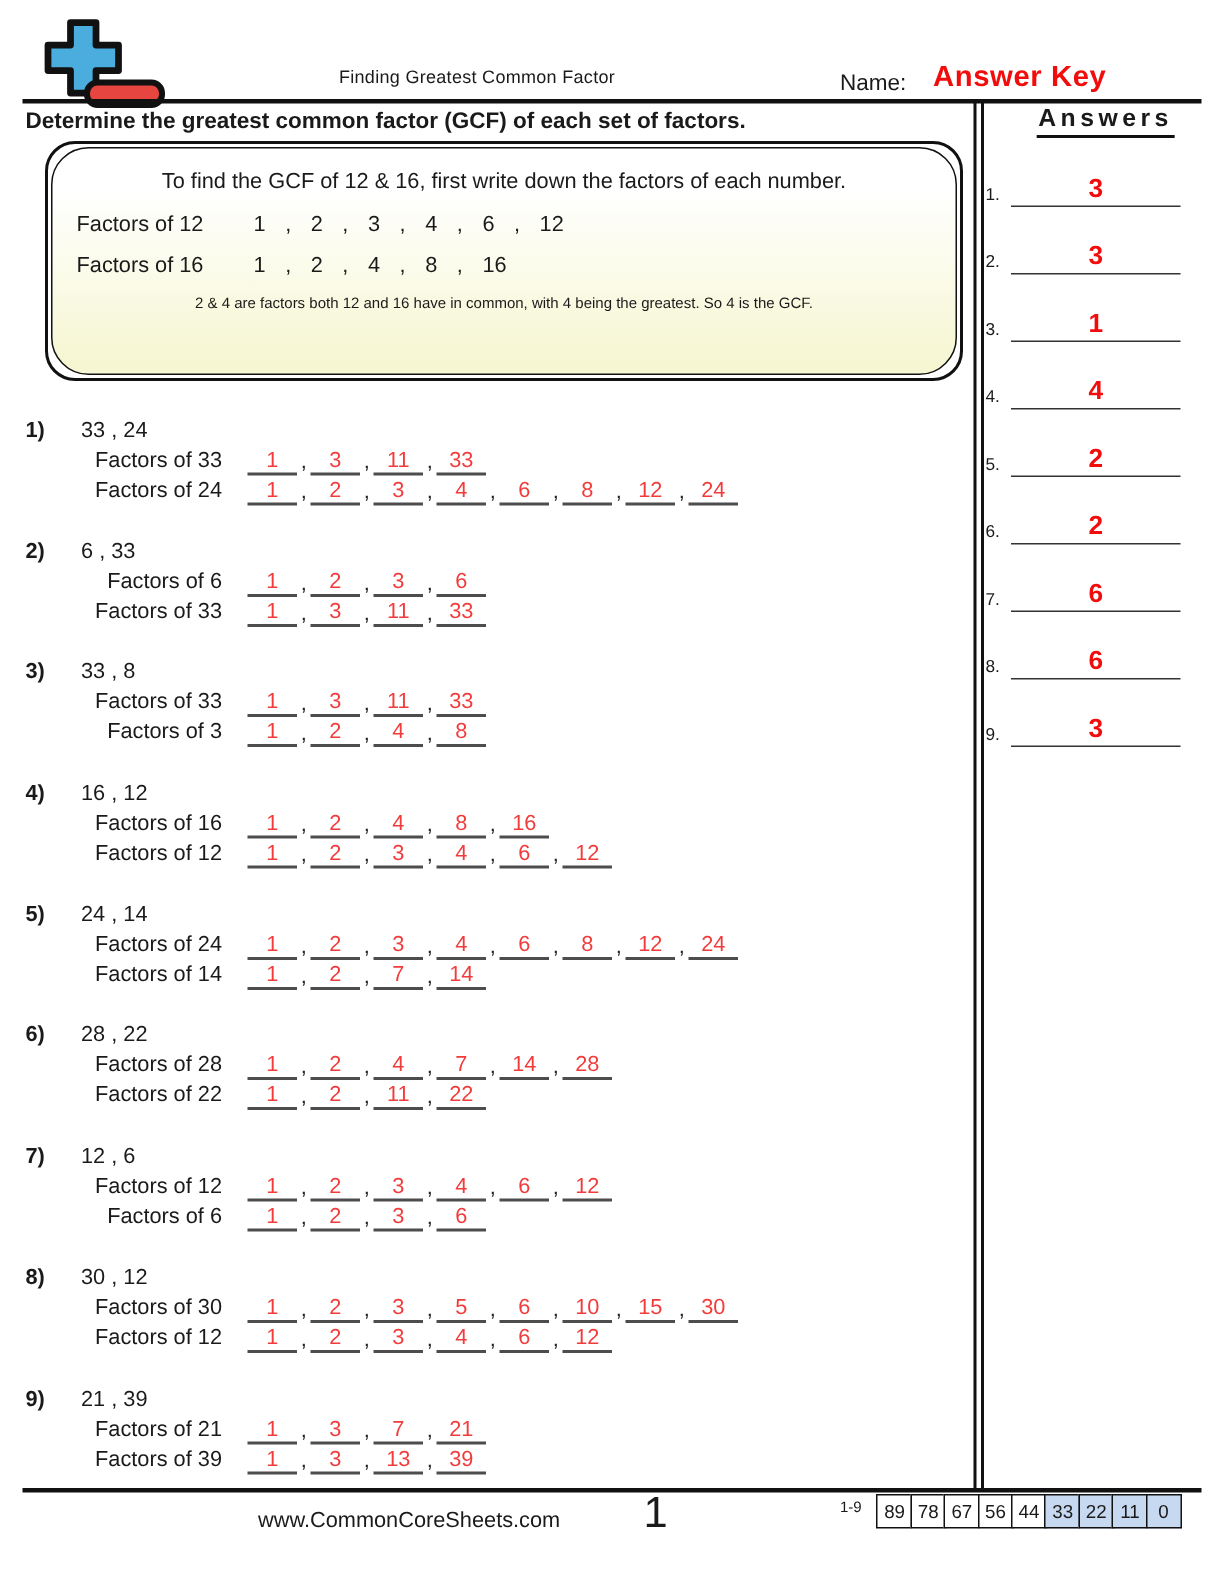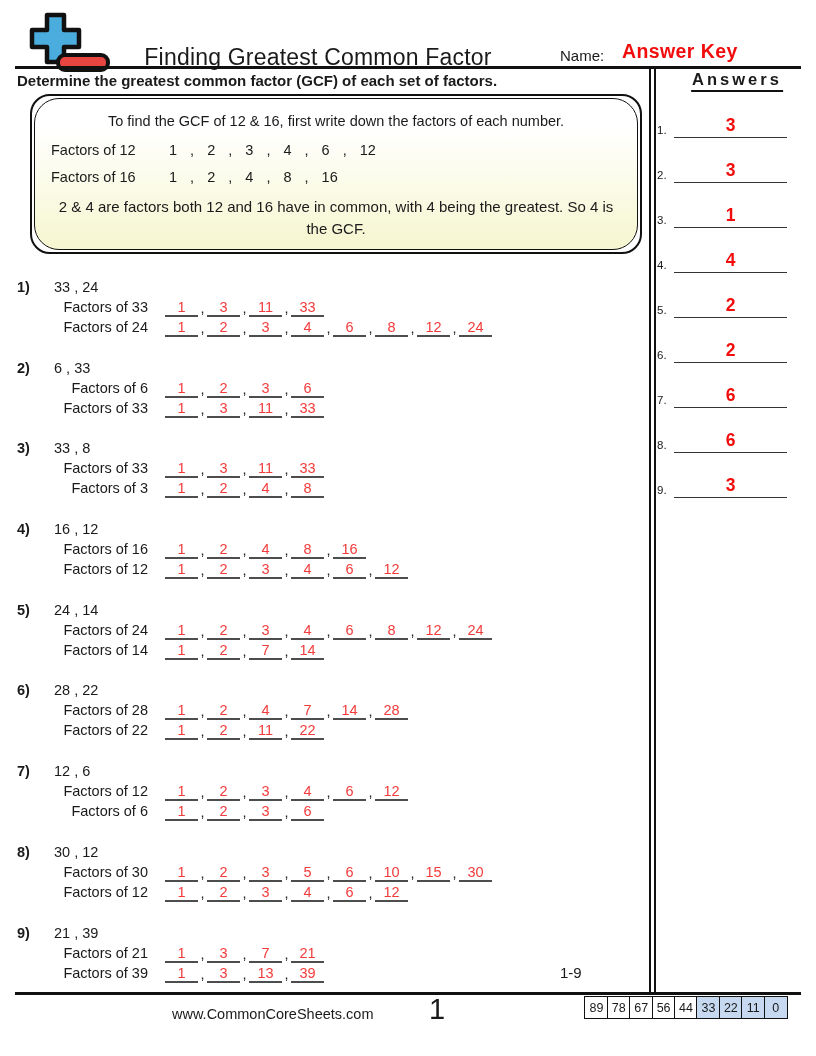--- a/index.html
+++ b/index.html
@@ -5,21 +5,21 @@
   html,body{margin:0;padding:0;background:#e8e8e8;}
   .page{
     position:relative;width:816px;height:1056px;background:#ffffff;
     margin:0 auto;font-family:"Liberation Sans",sans-serif;color:#1a1a1a;
     overflow:hidden;
   }
   
   .logo{position:absolute;left:16px;top:12px;width:100px;height:62px;}
   .title{
     position:absolute;left:318px;top:44px;transform:translateX(-50%);
-    font-size:23px;font-weight:500;white-space:nowrap;letter-spacing:.2px;
+    font-size:12px;font-weight:500;white-space:nowrap;letter-spacing:.2px;
   }
   .name-label{position:absolute;left:560px;top:47px;font-size:15px;}
   .name-value{
     position:absolute;left:622px;top:40px;font-size:19.5px;font-weight:bold;
     color:var(--answer-red);letter-spacing:.4px;white-space:nowrap;
   }
   .header-rule{position:absolute;left:15px;top:66px;width:786px;height:3px;background:#111;}
   .prompt{position:absolute;left:17px;top:72px;font-size:15px;font-weight:bold;}
   
   .example{
@@ -28,21 +28,21 @@
   }
   .example-inner{
     position:absolute;inset:2px;border:1.2px solid #111;border-radius:25px;
     background:linear-gradient(180deg,#ffffff 18%,#fbfbea 55%,#f6f6d2 95%);
     box-sizing:border-box;padding:14px 16px 0 16px;font-size:14.5px;
   }
   .ex-intro{text-align:center;margin:0 0 13px 0;}
   .ex-row{margin:0 0 11px 0;display:flex;}
   .ex-row-label{width:118px;flex:0 0 auto;}
   .ex-row-values{word-spacing:9px;}
-  .ex-conclusion{text-align:center;font-size:15px;margin:2px auto 0 auto;max-width:578px;line-height:1.45;}
+  .ex-conclusion{text-align:center;font-size:10px;margin:2px auto 0 auto;max-width:578px;line-height:1.45;}
   
   .questions{position:absolute;left:17px;top:261px;width:632px;margin-top:16px;}
   .question{height:80.7px;}
   .q-head{font-size:14.5px;line-height:20px;}
   .q-num{display:inline-block;width:23px;font-weight:bold;}
   .q-pair{margin-left:14px;}
   .factor-row{display:flex;align-items:flex-end;height:20px;}
   .factor-label{width:131px;text-align:right;font-size:14.5px;line-height:19px;flex:0 0 auto;}
   .blanks{display:flex;align-items:flex-end;margin-left:17px;}
   .blank{
@@ -72,21 +72,21 @@
   .math-badge{
     position:absolute;left:20px;top:996px;width:138px;height:36px;background:#000;border-radius:17px;
   }
   .math-badge-pill{
     position:absolute;inset:3.5px;background:#fff;border-radius:13px;
     display:flex;align-items:center;justify-content:center;
     font-size:18px;font-weight:bold;color:#000;
   }
   .site-url{position:absolute;left:172px;top:1006px;font-size:14.5px;}
   .page-number{position:absolute;left:437px;top:993px;transform:translateX(-50%);font-size:29px;}
-  .score-range{position:absolute;left:560px;top:964px;font-size:15px;}
+  .score-range{position:absolute;left:560px;top:1000px;font-size:10px;}
   .score-table{position:absolute;left:586px;top:996px;display:flex;}
   .score-cell{
     width:22px;height:21px;border:1.6px solid #111;margin-left:-1.6px;
     display:flex;align-items:center;justify-content:center;
     font-size:12.5px;background:#fff;box-sizing:content-box;
   }
   .score-cell.hl{background:var(--score-blue);}
 </style>
 </head>
 <body>

